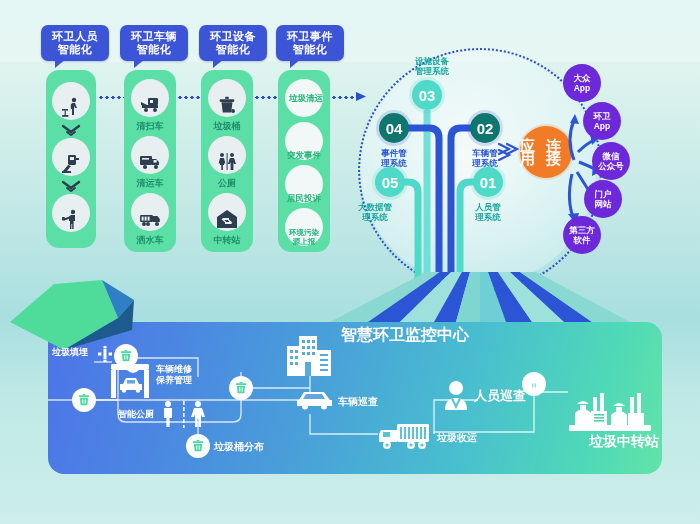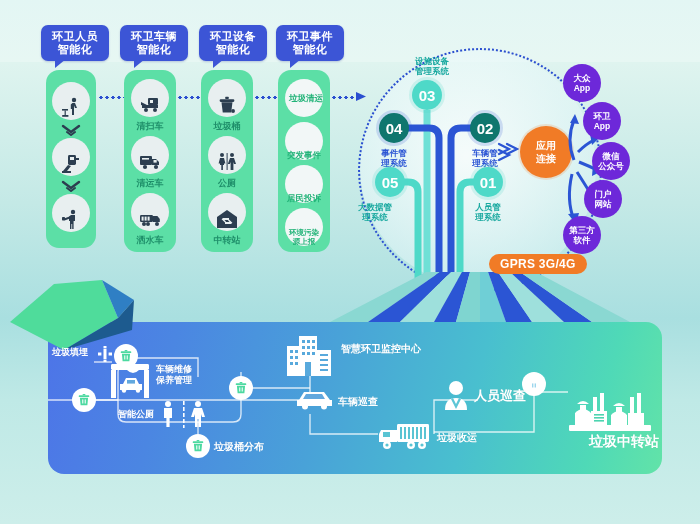--- a/index.html
+++ b/index.html
@@ -62,22 +62,22 @@
   .sysname{position:absolute;font-size:8.5px;font-weight:bold;line-height:10px;
     text-align:center;width:50px;}
   .sysname.blue{color:#2b55d4;}
   .sysname.teal{color:#1aa9a0;}
 
   
   .fan{position:absolute;left:330px;top:272px;width:300px;height:50px;overflow:hidden;}
 
   
   .orange{position:absolute;left:520px;top:126px;width:52px;height:52px;
-    border-radius:50%;background:#f17b26;color:#fff;font-size:10px;font-weight:bold;
-    display:flex;flex-direction:column;align-items:center;justify-content:center;
+    border-radius:50%;background:#f17b26;color:#fff;font-size:15px;font-weight:bold;
+    display:flex;flex-direction:row;align-items:center;justify-content:center;
     line-height:13px;box-shadow:0 0 0 2px rgba(241,123,38,.18);}
   .appnode{position:absolute;border-radius:50%;background:#6d28d9;color:#fff;
     font-size:8.5px;font-weight:bold;line-height:10px;text-align:right;
     display:flex;flex-direction:column;align-items:center;justify-content:center;}
   .gprs{position:absolute;left:489px;top:254px;background:#f17b26;color:#fff;
     border-radius:11px;padding:3px 11px;font-size:12px;font-weight:bold;
     letter-spacing:.3px;}
 
   
   .panel{position:absolute;left:48px;top:322px;width:614px;height:152px;
@@ -375,21 +375,20 @@
   </div>
   <div class="appnode" style="left:584px;top:180px;width:38px;height:38px;">
     <span>门户</span>
     <span>网站</span>
   </div>
   <div class="appnode" style="left:563px;top:216px;width:38px;height:38px;">
     <span>第三方</span>
     <span>软件</span>
   </div>
 
-  <div class="gprs">GPRS 3G/4G</div>
 
   <div class="panel"></div>
 
   <svg class="poly" style="left:2px;top:278px;" width="132" height="80">
     <path d="M52 6 L100 2 L116 40 L62 72 L8 44z" fill="#4fdc9b"></path>
     <path d="M100 2 L132 22 L116 40z" fill="#2f7fc4"></path>
     <path d="M116 40 L132 22 L130 52 L62 72z" fill="#1d5b8f"></path>
     <path d="M100 2 L116 40 L62 72 L52 6z" fill="#47c9a6" opacity="0.0"></path>
   </svg>
 
@@ -546,21 +545,21 @@
           <rect x="10" y="22" width="3" height="3"></rect>
         <rect x="5" y="28" width="3" height="3"></rect>
           <rect x="10" y="28" width="3" height="3"></rect>
         <rect x="35" y="20" width="8" height="2"></rect>
           <rect x="35" y="25" width="8" height="2"></rect>
         <rect x="35" y="30" width="8" height="2"></rect>
           <rect x="35" y="35" width="8" height="2"></rect>
       </g>
     </g>
   </svg>
-  <div class="bLabel" style="left:341px;top:343px;font-size:10px;">智慧环卫监控中心</div>
+  <div class="bLabel" style="left:341px;top:329px;font-size:16px;">智慧环卫监控中心</div>
 
   <svg style="position:absolute;left:295px;top:388px;" width="40" height="24">
     <g fill="#ffffff">
       <path d="M4 12 L9 4 H29 L35 12 H37 V18 H2 V12z"></path>
       <path d="M11 6 H27 L30 11 H8z" fill="#62a8de"></path>
       <circle cx="10" cy="18.5" r="3"></circle>
         <circle cx="29" cy="18.5" r="3"></circle>
     </g>
   </svg>
   <div class="bLabel" style="left:338px;top:396px;font-size:10px;">车辆巡查</div>

